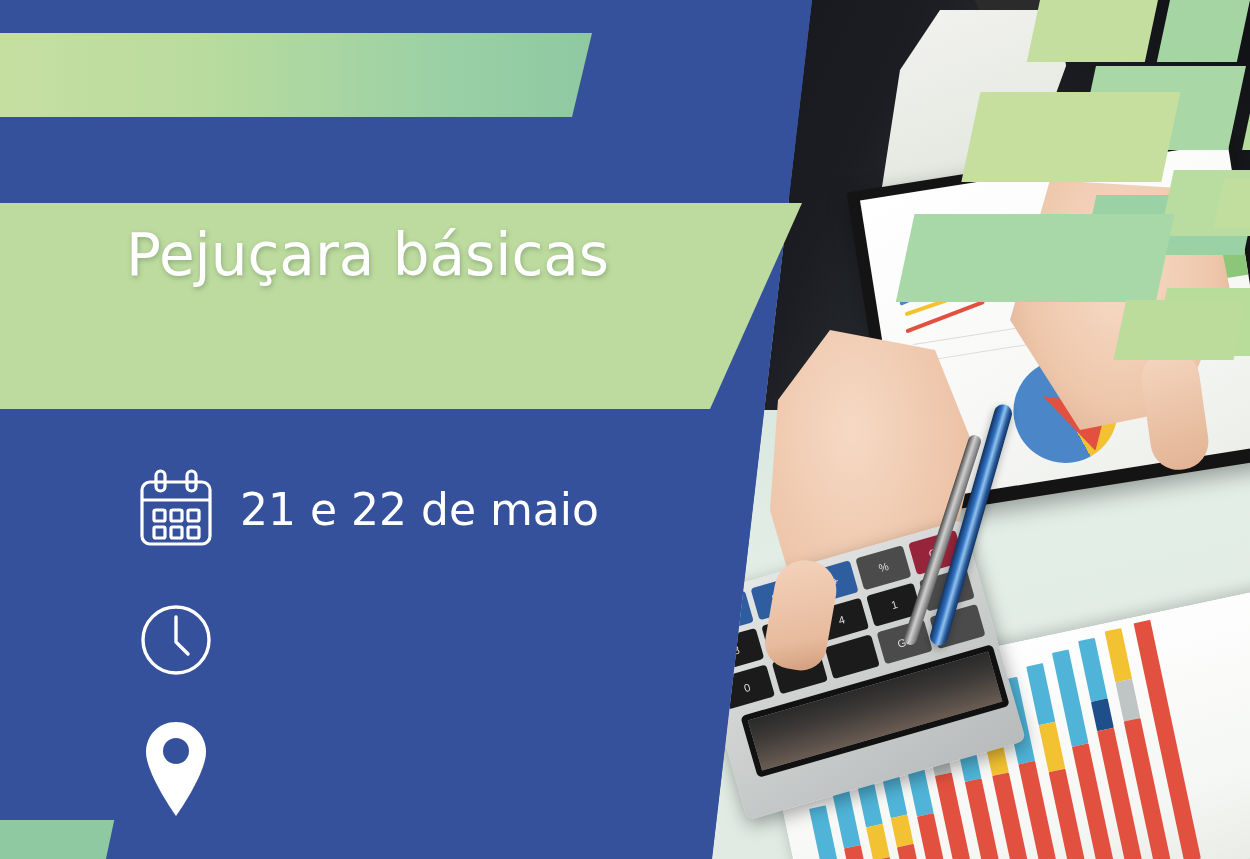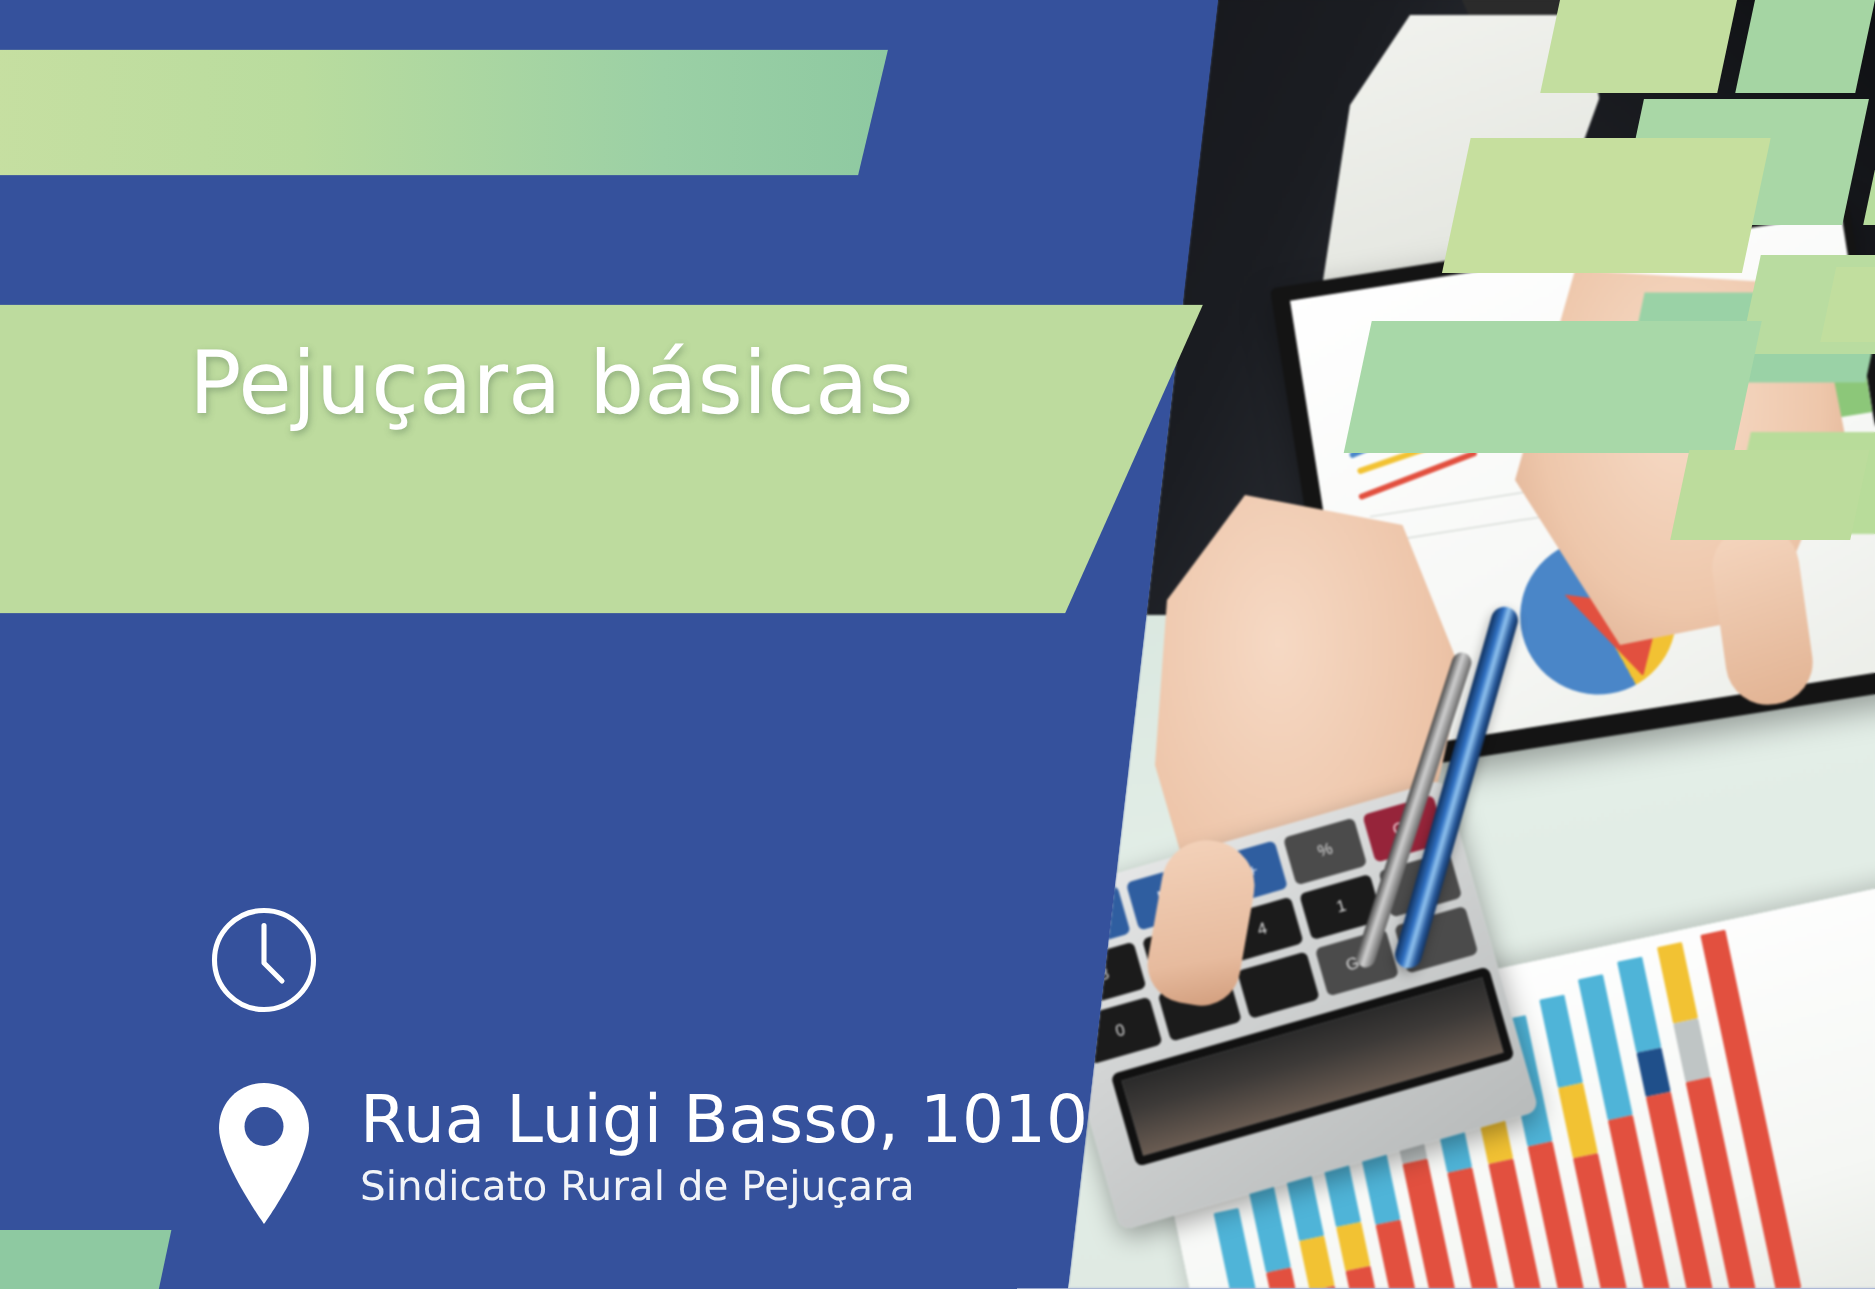--- a/index.html
+++ b/index.html
@@ -493,36 +493,49 @@
 
   <div class="banner-cap"></div>
 
   <div class="banner-title"></div>
   <div class="title-text">
     <span class="l1">Pejuçara básicas</span>
   </div>
 
   <div class="green-bl"></div>
 
+  <div class="row row-date">
+    <span class="icon">
+      <svg width="76" height="80" viewBox="0 0 76 80" fill="none" stroke="#ffffff" stroke-width="3.2">
+        <rect x="4" y="14" width="68" height="62" rx="8"></rect>
+        <line x1="4" y1="32" x2="72" y2="32"></line>
+        <rect x="18" y="3" width="9" height="20" rx="4.5"></rect>
+        <rect x="49" y="3" width="9" height="20" rx="4.5"></rect>
+        <rect x="16" y="42" width="11" height="11" rx="1.5"></rect>
+        <rect x="33" y="42" width="11" height="11" rx="1.5"></rect>
+        <rect x="50" y="42" width="11" height="11" rx="1.5"></rect>
+        <rect x="16" y="59" width="11" height="11" rx="1.5"></rect>
+        <rect x="33" y="59" width="11" height="11" rx="1.5"></rect>
+        <rect x="50" y="59" width="11" height="11" rx="1.5"></rect>
+      </svg>
+    </span>
+    <span class="row-text">21 e 22 de maio</span>
+  </div>
 
   <div class="row row-time">
     <span class="icon">
       <svg width="76" height="80" viewBox="0 0 76 80" fill="none" stroke="#ffffff" stroke-width="3.4">
         <circle cx="38" cy="40" r="33"></circle>
         <path d="M38 17 L38 42 L50 54" stroke-linecap="round" stroke-linejoin="round"></path>
       </svg>
     </span>
   </div>
 
   <div class="row row-place">
     <span class="icon">
       <svg width="76" height="106" viewBox="0 0 76 106" fill="#ffffff">
         <path d="M38 4 C21 4 8 17 8 34 C8 56 38 98 38 98 C38 98 68 56 68 34 C68 17 55 4 38 4 Z"></path>
         <circle cx="38" cy="33" r="13" fill="#35519C"></circle>
       </svg>
     </span>
-    <span class="place-stack">
-      <div class="row-text">Rua Luigi Basso, 1010</div>
-      <div class="row-sub">Sindicato Rural de Pejuçara</div>
-    </span>
   </div>
 
 </div>
 
 </body></html>

